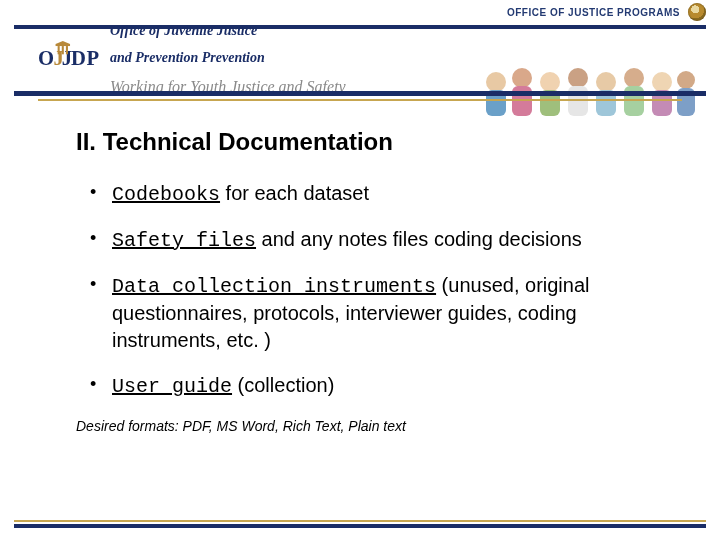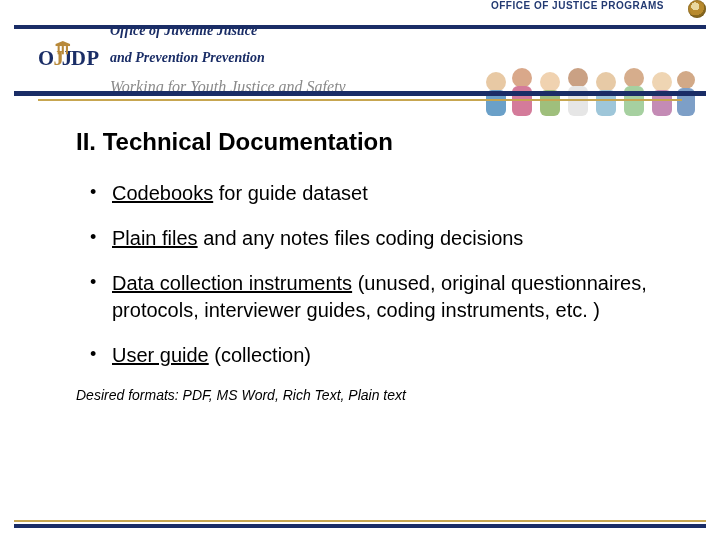--- a/index.html
+++ b/index.html
@@ -1,20 +1,20 @@
 <!DOCTYPE html>
 <html><head>
 <meta charset="utf-8">
 <style>
   * { box-sizing: border-box; margin: 0; padding: 0; }
   html, body { width: 720px; height: 540px; font-family: Arial, Helvetica, sans-serif; background: #fff; color: #000; }
   .slide { width: 720px; height: 540px; position: relative; overflow: hidden; }
 
   
-  .top-right-bar { position: absolute; top: 0; left: 0; right: 0; height: 24px; display: flex; justify-content: flex-end; padding-right: 14px; gap: 24px; }
+  .top-right-bar { position: absolute; top: 0; left: 0; right: 0; height: 24px; display: flex; justify-content: flex-end; align-items: center; padding-right: 14px; gap: 8px; }
   .ojp-text { font-size: 10px; letter-spacing: 0.5px; color: #233a72; font-weight: 600; }
   .doj-seal { width: 18px; height: 18px; border-radius: 50%; background: radial-gradient(circle at 40% 35%, #e9d8a0 0 4px, #b88a2e 4px 9px, #8a6a20 9px); box-shadow: inset 0 0 2px #5a4410; }
 
   .rule-top { position: absolute; top: 25px; left: 14px; right: 14px; height: 4px; background: #1a2d66; }
 
   .header-row { position: absolute; top: 29px; left: 0; right: 0; height: 62px; display: flex; align-items: center; }
   .logo-block { display: flex; align-items: center; gap: 10px; padding-left: 38px; }
   .ojjdp-mark { width: 62px; height: 40px; position: relative; }
   .ojjdp-mark svg { width: 100%; height: 100%; }
   .logo-text { display: flex; flex-direction: column; line-height: 1.05; gap: 12px; }
@@ -27,21 +27,21 @@
 
   .rule-bottom { position: absolute; top: 91px; left: 14px; right: 14px; height: 5px; background: #1a2d66; }
   .rule-gold   { position: absolute; top: 99px; left: 38px; right: 38px; height: 2px; background: #c7a650; }
 
   
   .body { position: absolute; top: 128px; left: 44px; right: 50px; margin-left: 32px; }
   .title { font-size: 24px; font-weight: 700; color: #000; margin-bottom: 24px; }
   ul.bullets { list-style: none; }
   ul.bullets > li { position: relative; padding-left: 36px; font-size: 20px; line-height: 1.35; margin-bottom: 18px; }
   ul.bullets > li::before { content: "•"; position: absolute; left: 14px; top: 0; font-size: 18px; }
-  .u { text-decoration: underline; }
+  .u { text-decoration: underline; font-family: Liberation Mono, monospace; }
   .formats { font-size: 14px; font-style: italic; margin-top: 10px; }
 
   
   .foot-rule-gold { position: absolute; bottom: 18px; left: 14px; right: 14px; height: 2px; background: #c7a650; }
   .foot-rule-navy { position: absolute; bottom: 12px; left: 14px; right: 14px; height: 4px; background: #1a2d66; }
 </style>
 </head>
 <body>
 
 <div class="slide">
@@ -99,22 +99,22 @@
       </svg>
     </div>
   </div>
 
   <div class="rule-bottom"></div>
   <div class="rule-gold"></div>
 
   <div class="body">
     <h2 class="title">II. Technical Documentation</h2>
     <ul class="bullets">
-      <li><span class="u">Codebooks</span><span> for guide dataset</span></li>
-      <li><span class="u">Plain files</span><span> and any notes files coding decisions</span></li>
+      <li><span class="u">Codebooks</span><span> for each dataset</span></li>
+      <li><span class="u">Safety files</span><span> and any notes files coding decisions</span></li>
       <li><span class="u">Data collection instruments</span><span> (unused, original questionnaires, protocols, interviewer guides, coding instruments, etc. )</span></li>
       <li><span class="u">User guide</span><span> (collection)</span></li>
     </ul>
     <p class="formats">Desired formats: PDF, MS Word, Rich Text, Plain text</p>
   </div>
 
   <div class="foot-rule-gold"></div>
   <div class="foot-rule-navy"></div>
 </div>
 

